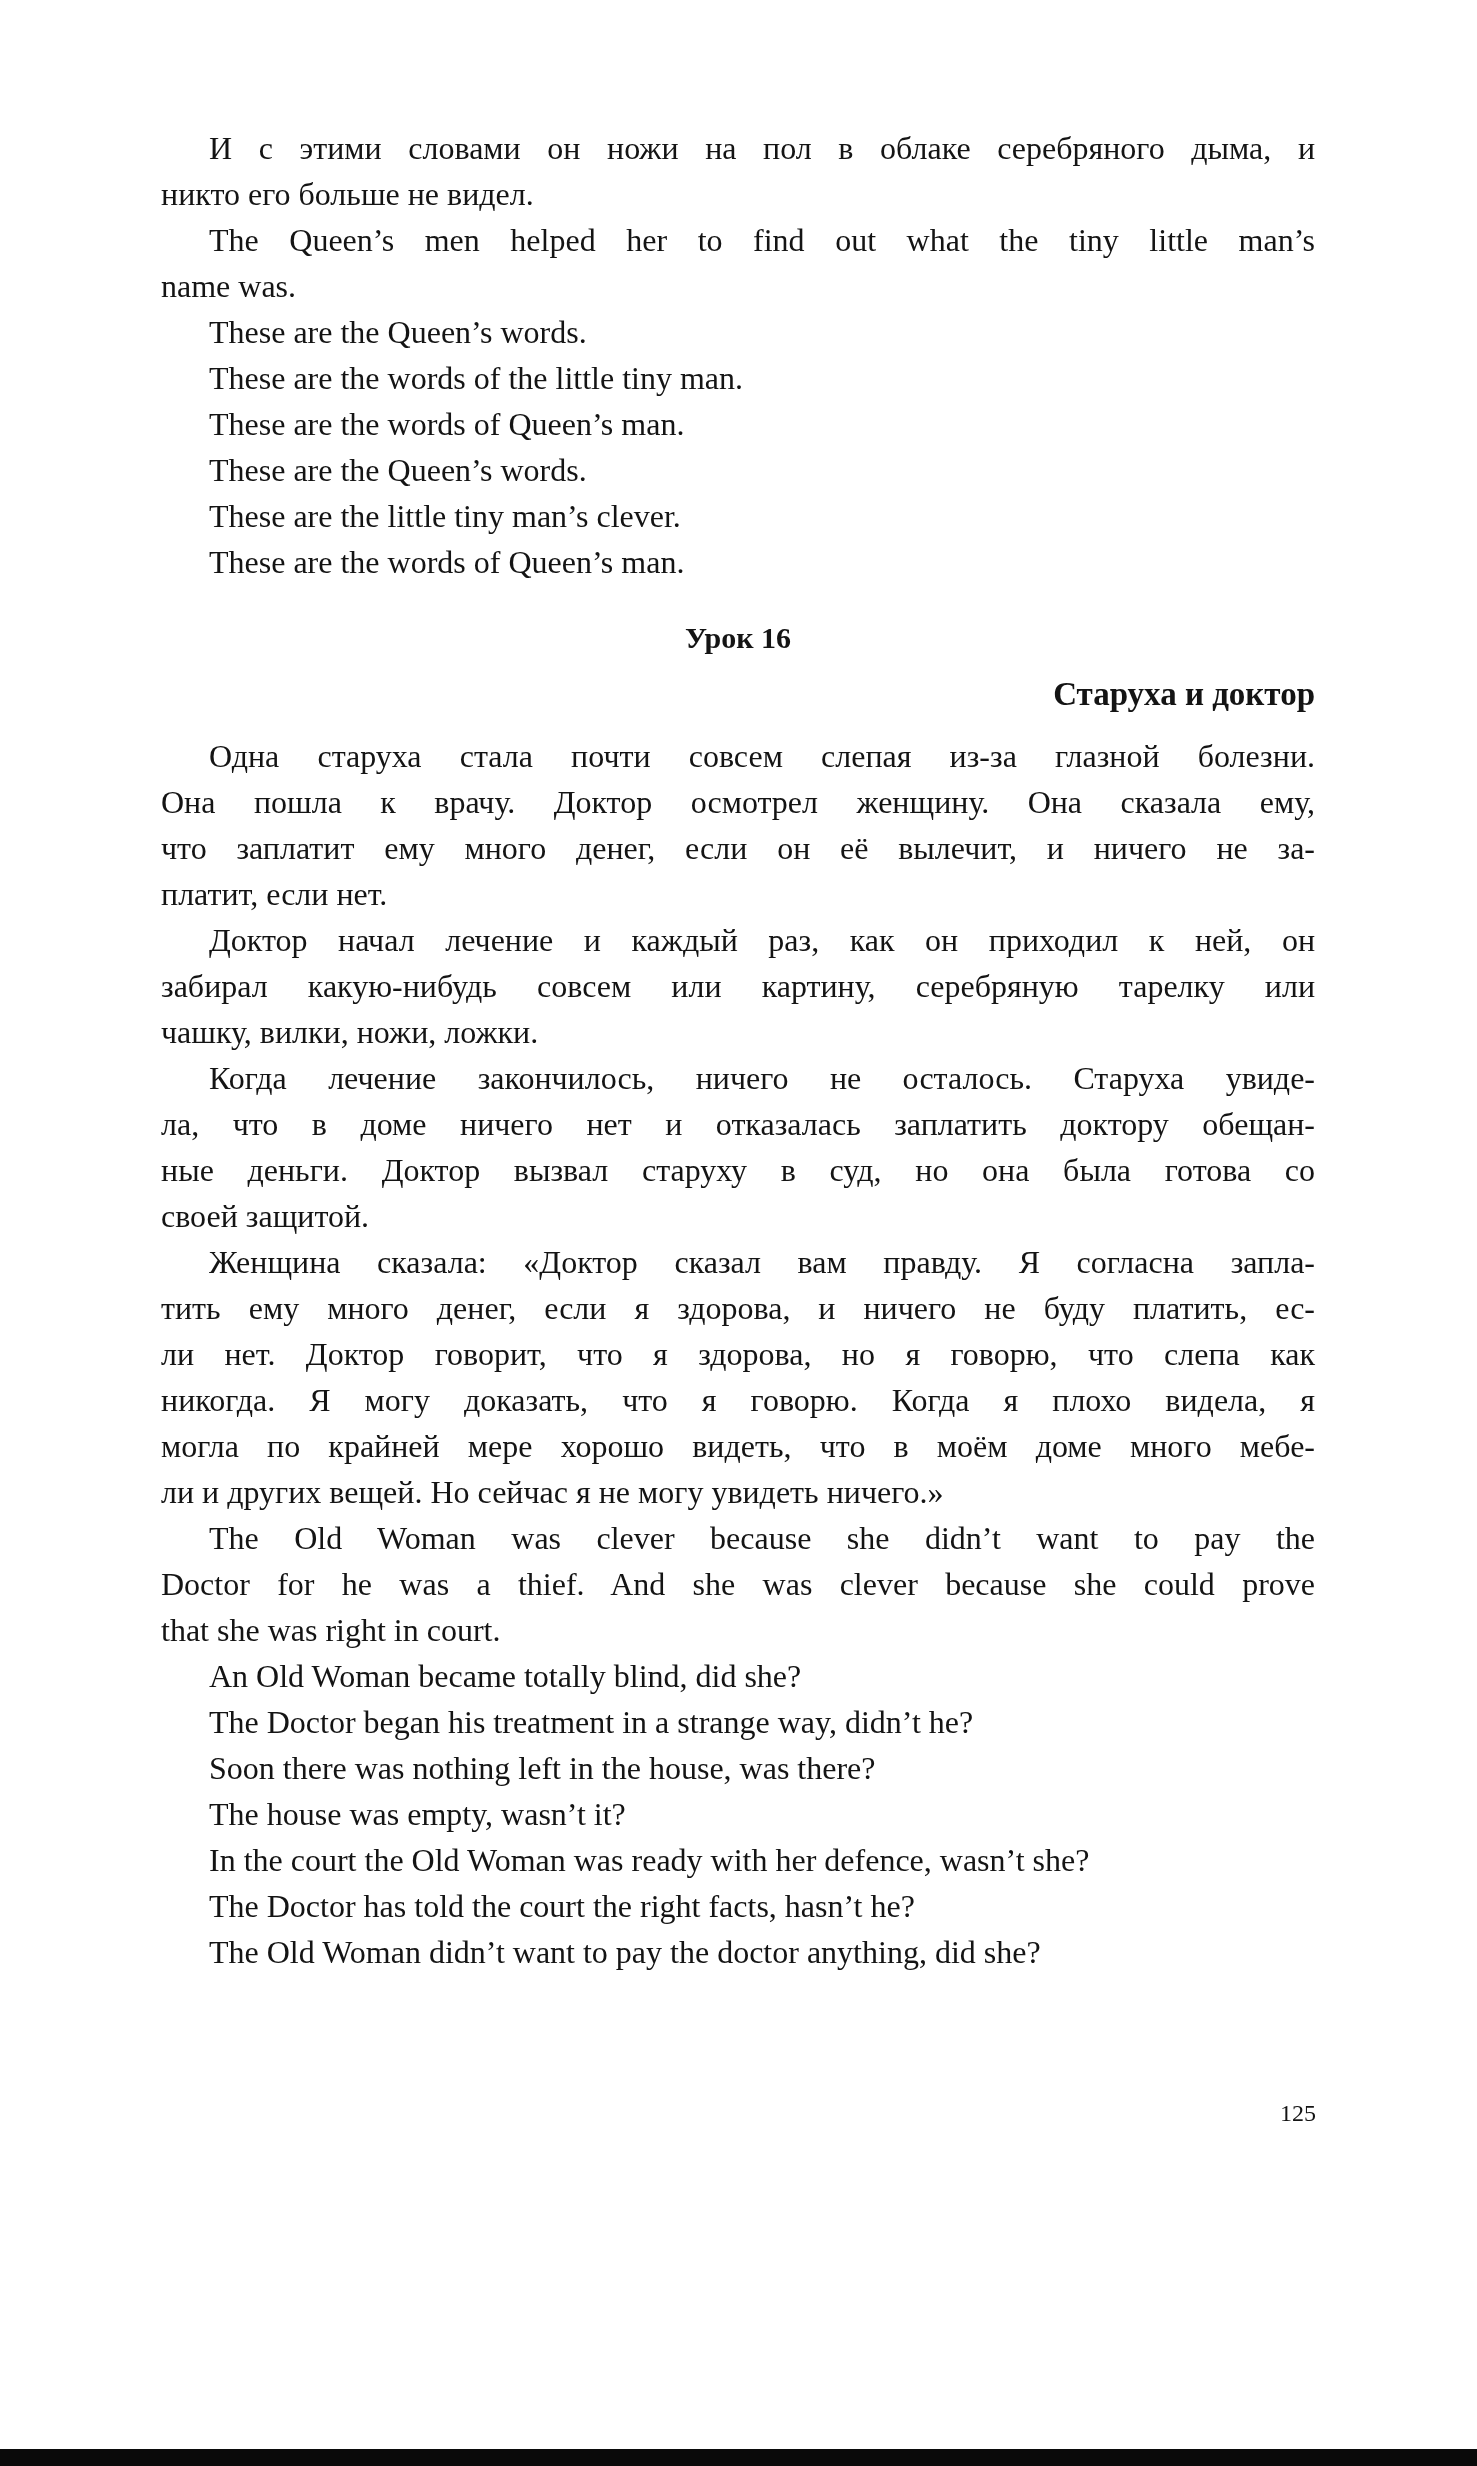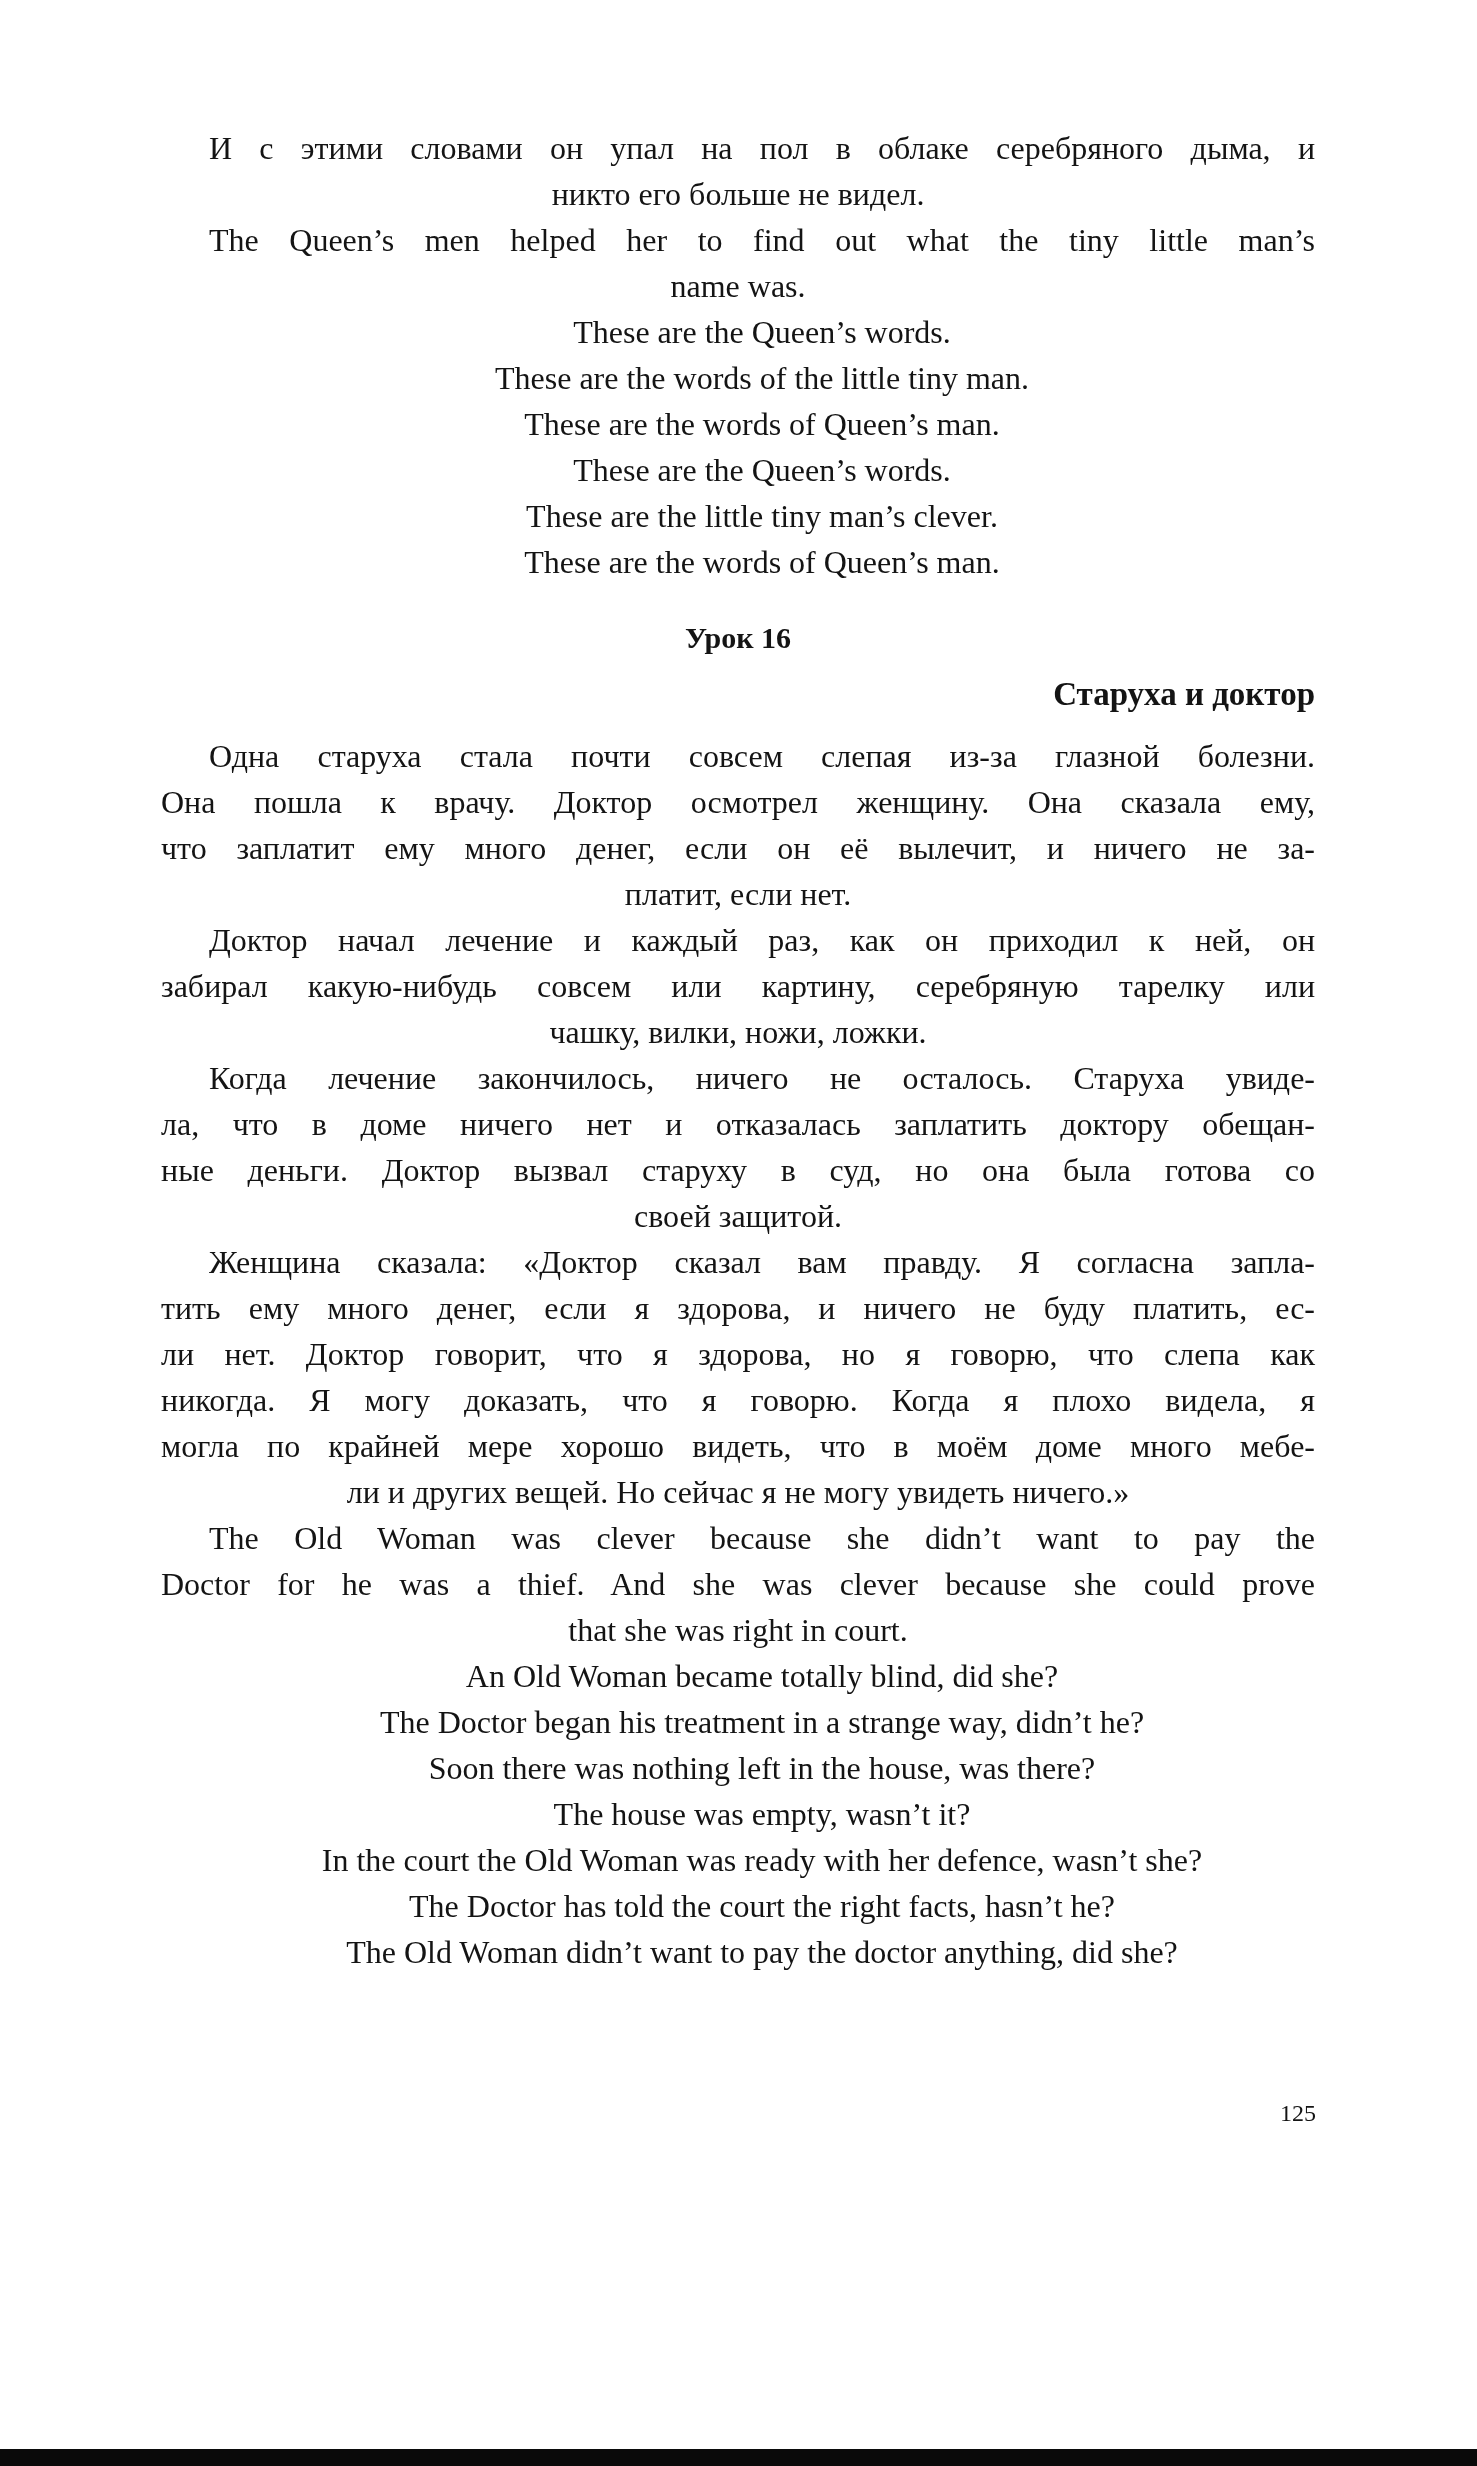--- a/index.html
+++ b/index.html
@@ -19,21 +19,21 @@
   }
   .text-block {
     position: absolute;
     left: 161px;
     top: 125px;
     width: 1154px;
     font-size: 32px;
     line-height: 46px;
   }
   .para { margin: 0; }
-  .ln { text-align: center; }
+  .ln { text-align: left; }
   .ln.just {
     text-align: justify;
     text-align-last: justify;
   }
   .ln.ind { text-indent: 48px; }
   h2.heading {
     font-size: 30px;
     font-weight: bold;
     text-align: center;
     line-height: 46px;
@@ -61,21 +61,21 @@
     height: 18px;
     background: #0a0a0a;
   }
 </style>
 </head>
 <body>
 
 <div class="page">
   <main class="text-block">
       <div class="para">
-        <div class="ln just ind">И с этими словами он упал на пол в облаке серебряного дыма, и</div>
+        <div class="ln just ind">И с этими словами он ножи на пол в облаке серебряного дыма, и</div>
         <div class="ln">никто его больше не видел.</div>
       </div>
       <div class="para">
         <div class="ln just ind">The Queen’s men helped her to find out what the tiny little man’s</div>
         <div class="ln">name was.</div>
       </div>
       <div class="ln ind">These are the Queen’s words.</div>
       <div class="ln ind">These are the words of the little tiny man.</div>
       <div class="ln ind">These are the words of Queen’s man.</div>
       <div class="ln ind">These are the Queen’s words.</div>

